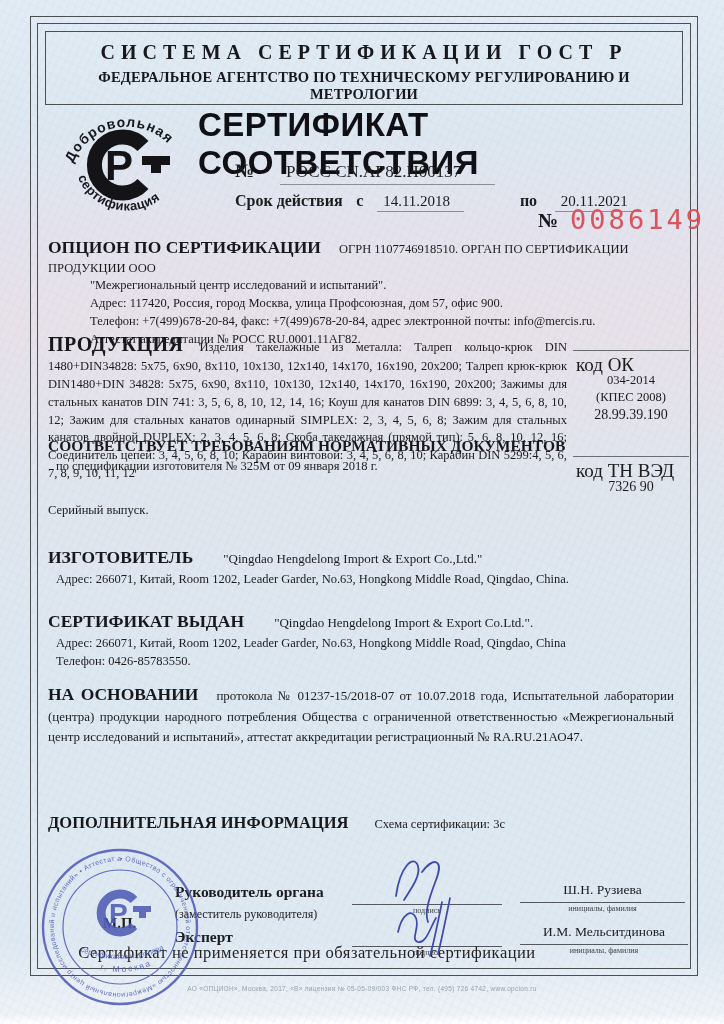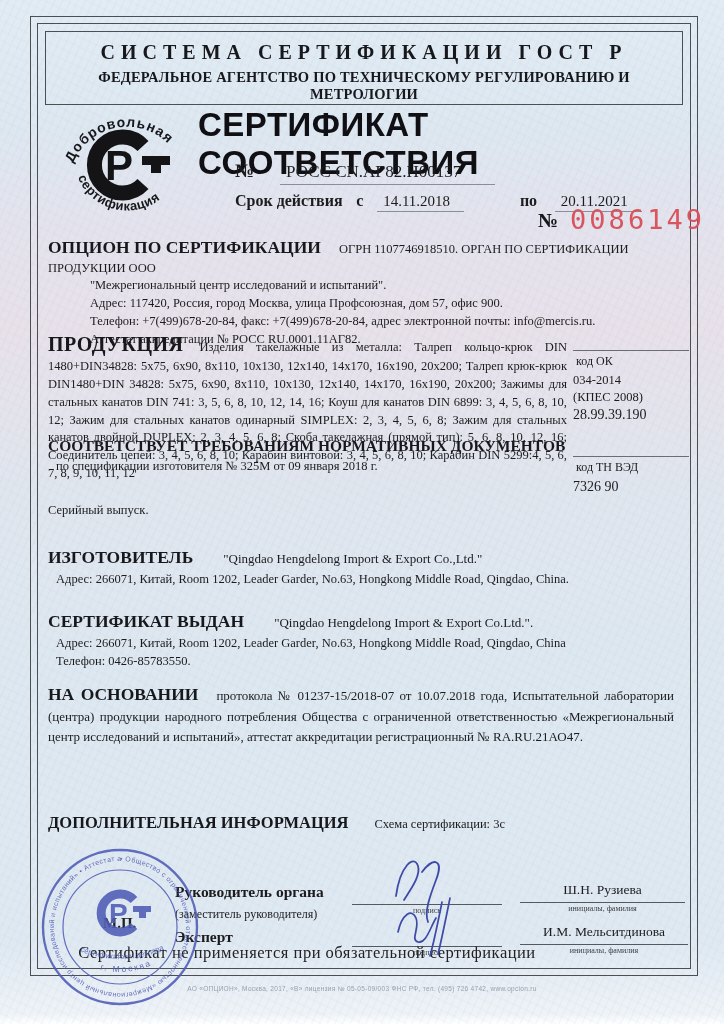--- a/index.html
+++ b/index.html
@@ -32,22 +32,22 @@
   .organ{left:48px;top:237px;width:628px;}
   .organ .h-sec{font-size:17.5px;}
   .organ .intro{font-size:12.5px;margin-left:14px;}
   .organ .sub{margin-left:42px;font-size:12.5px;line-height:1.45;}
   .prod{left:48px;top:330px;width:519px;text-align:justify;}
   .prod .h-sec{font-size:20px;letter-spacing:0.5px;margin-right:16px;}
   .prod .serial{text-align:left;margin-top:19px;}
   .rcol-rule{border-top:1px solid #6a6e72;height:0;}
   .rule1{left:573px;top:350px;width:116px;}
   .rule2{left:573px;top:456px;width:116px;}
-  .rlbl{font-size:12px;}
-  .rval{width:116px;text-align:left;font-size:12.5px;}
+  .rlbl{font-size:19px;}
+  .rval{width:116px;text-align:center;font-size:12.5px;}
   .conf{left:48px;top:437px;width:560px;}
   .conf .h-sec{font-size:15.5px;}
   .conf .sub{margin:4px 0 0 8px;font-size:12.5px;}
   .manu{left:48px;top:547px;width:624px;}
   .manu .h-sec,.issued .h-sec,.basis .h-sec,.addi .h-sec{font-size:17.5px;}
   .inline-name{font-size:13px;margin-left:26px;}
   .sub8{margin:3px 0 0 8px;font-size:12.5px;line-height:1.42;}
   .issued{left:48px;top:611px;width:624px;}
   .basis{left:48px;top:681px;width:626px;text-align:justify;font-size:13px;line-height:1.5;}
   .basis .h-sec{margin-right:18px;}

